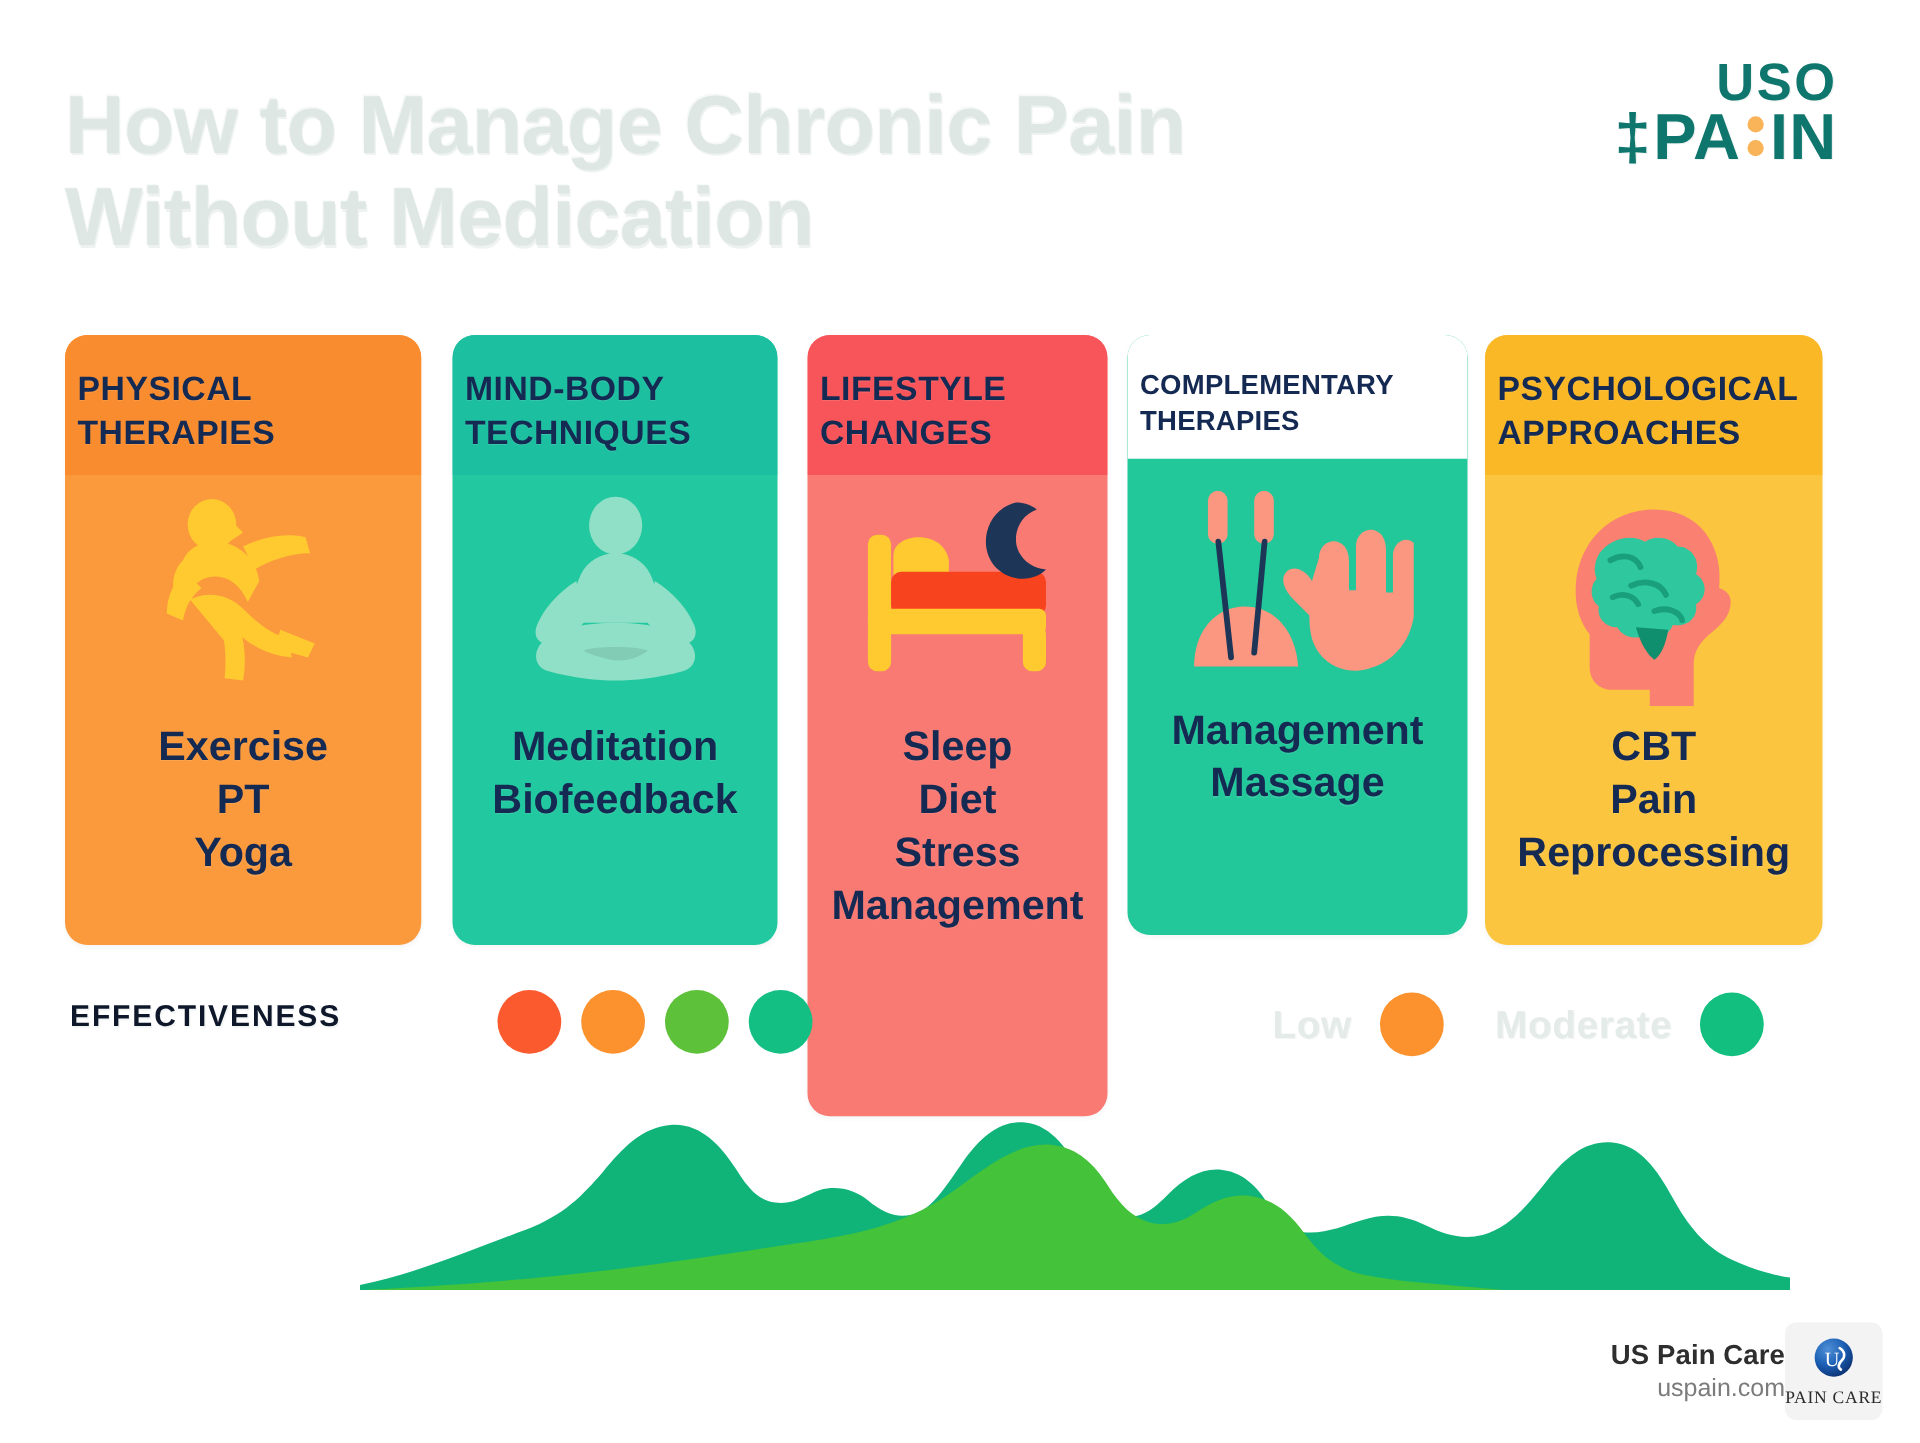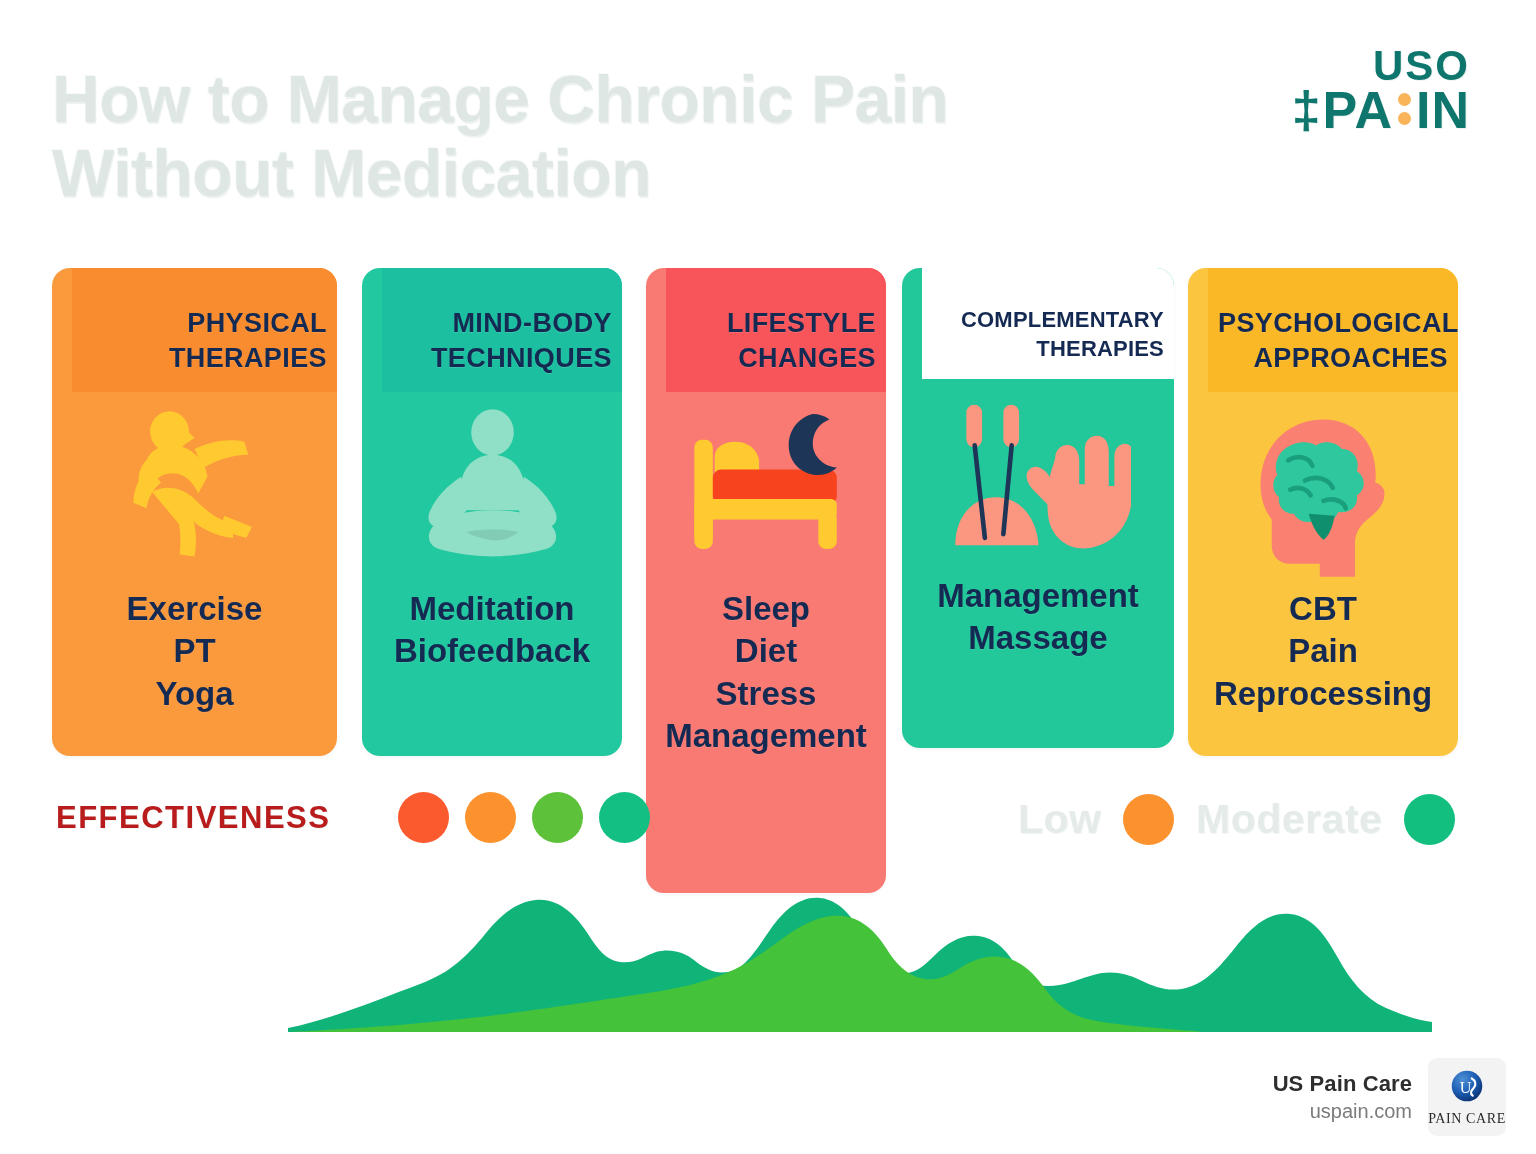--- a/index.html
+++ b/index.html
@@ -68,31 +68,30 @@
 
   .card {
     position: absolute;
     border-radius: 18px;
     overflow: hidden;
     display: flex;
     flex-direction: column;
     box-shadow: 0 2px 4px rgba(0,0,0,0.04);
   }
   .card-head {
-    padding: 38px 10px 16px;
-    text-align: right;
+    padding: 26px 10px 16px;
+    text-align: left;
     color: #152a52;
     font-family: "Liberation Sans Narrow", "Liberation Sans", sans-serif;
     font-weight: bold;
     font-size: 27px;
     line-height: 1.30;
     letter-spacing: 0.4px;
     white-space: pre-line;
     text-shadow: 0 1px 0 rgba(255,255,255,0.12);
-    margin-left: 20px;
   }
   .card-head.small { font-size: 22px; letter-spacing: 0.2px; }
 
   .card-body {
     flex: 1;
     display: flex;
     flex-direction: column;
     align-items: center;
     padding: 6px 22px 18px;
   }
@@ -114,41 +113,41 @@
     padding: 0 4px;
     text-shadow: 0 1px 0 rgba(255,255,255,0.1);
   }
 
   
   #legend { position: absolute; left: 0; top: 792px; width: 1536px; height: 70px; }
 
   #legend-label {
     position: absolute; left: 56px; top: 8px;
     font-family: "Liberation Sans Narrow", "Liberation Sans", sans-serif;
-    font-weight: bold; font-size: 31px; letter-spacing: 1.5px;
-    color: #b91c1c; text-shadow: 1px 1px 0 #f2f6f5;
+    font-weight: bold; font-size: 24px; letter-spacing: 1.5px;
+    color: #0f172a; text-shadow: 1px 1px 0 #f2f6f5;
   }
   #legend-dots { position: absolute; left: 398px; top: 0px; display: flex; gap: 16px; }
   #legend-dots .dot { width: 51px; height: 51px; border-radius: 50%; }
 
   .legend-pair { position: absolute; display: flex; align-items: center; gap: 22px; }
   .legend-pair .ltext {
     font-family: "Liberation Sans Narrow", "Liberation Sans", sans-serif;
-    font-weight: bold; font-size: 41px; letter-spacing: 0.5px;
+    font-weight: bold; font-size: 31px; letter-spacing: 0.5px;
     color: #e4ebe8; text-shadow: 1px 1px 0 #f2f6f5;
   }
   .legend-pair .dot { width: 51px; height: 51px; border-radius: 50%; }
   #legend-low { left: 1018px; top: 2px; }
   #legend-mod { left: 1196px; top: 2px; }
 
   
   #mountains { position: absolute; left: 0; top: 880px; width: 1536px; height: 160px; }
 
   
-  #footer { position: absolute; right: 30px; bottom: 18px; display: flex; align-items: center; gap: 16px; }
+  #footer { position: absolute; right: 30px; bottom: 18px; display: flex; align-items: center; }
   #footer-text { text-align: right; }
   #footer-name {
     font-size: 22px; font-weight: bold; color: #2e2e2e; letter-spacing: 0.1px;
     line-height: 1.35;
   }
   #footer-url { font-size: 20px; color: #7b7b7b; line-height: 1.35; }
   #footer-badge {
     width: 78px; height: 78px; border-radius: 9px;
     background: #f3f3f3;
     display: flex; flex-direction: column; align-items: center; justify-content: center;

